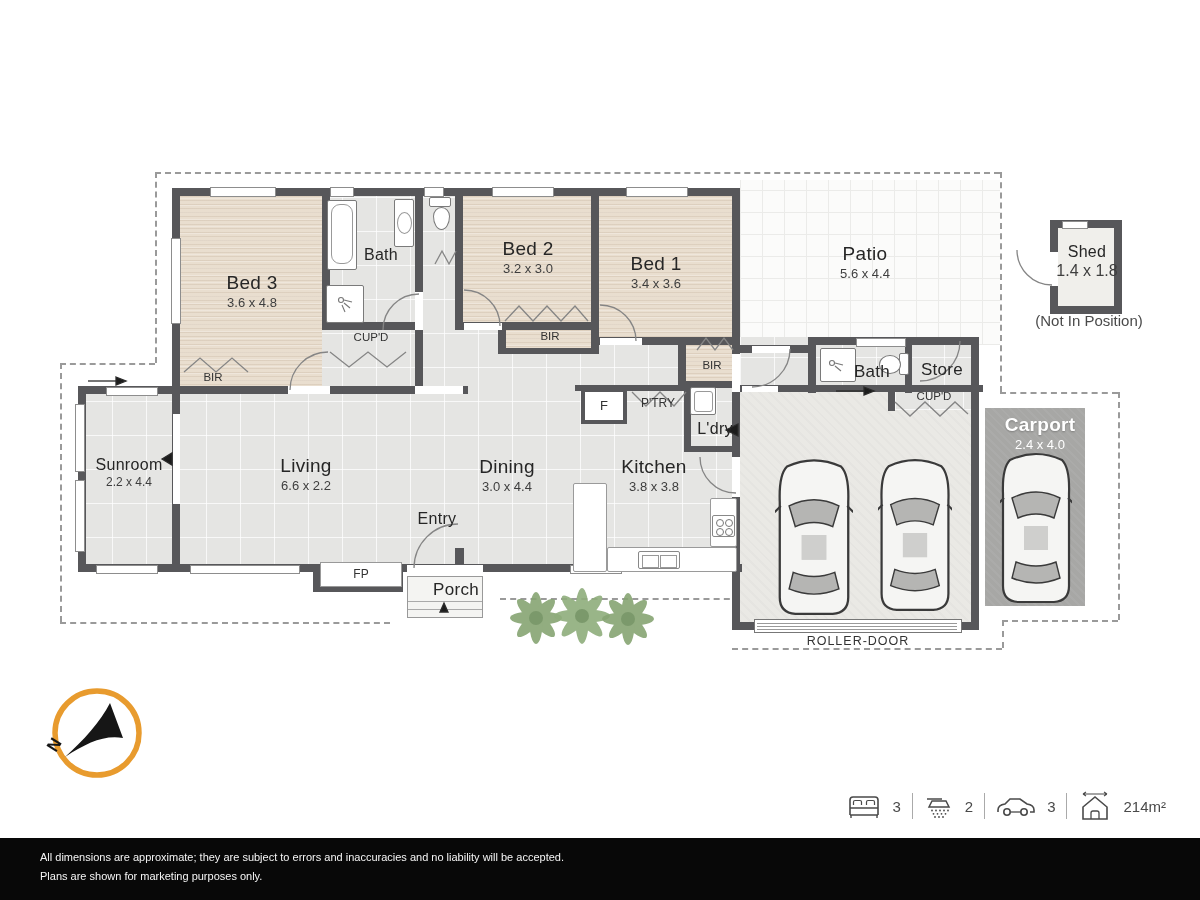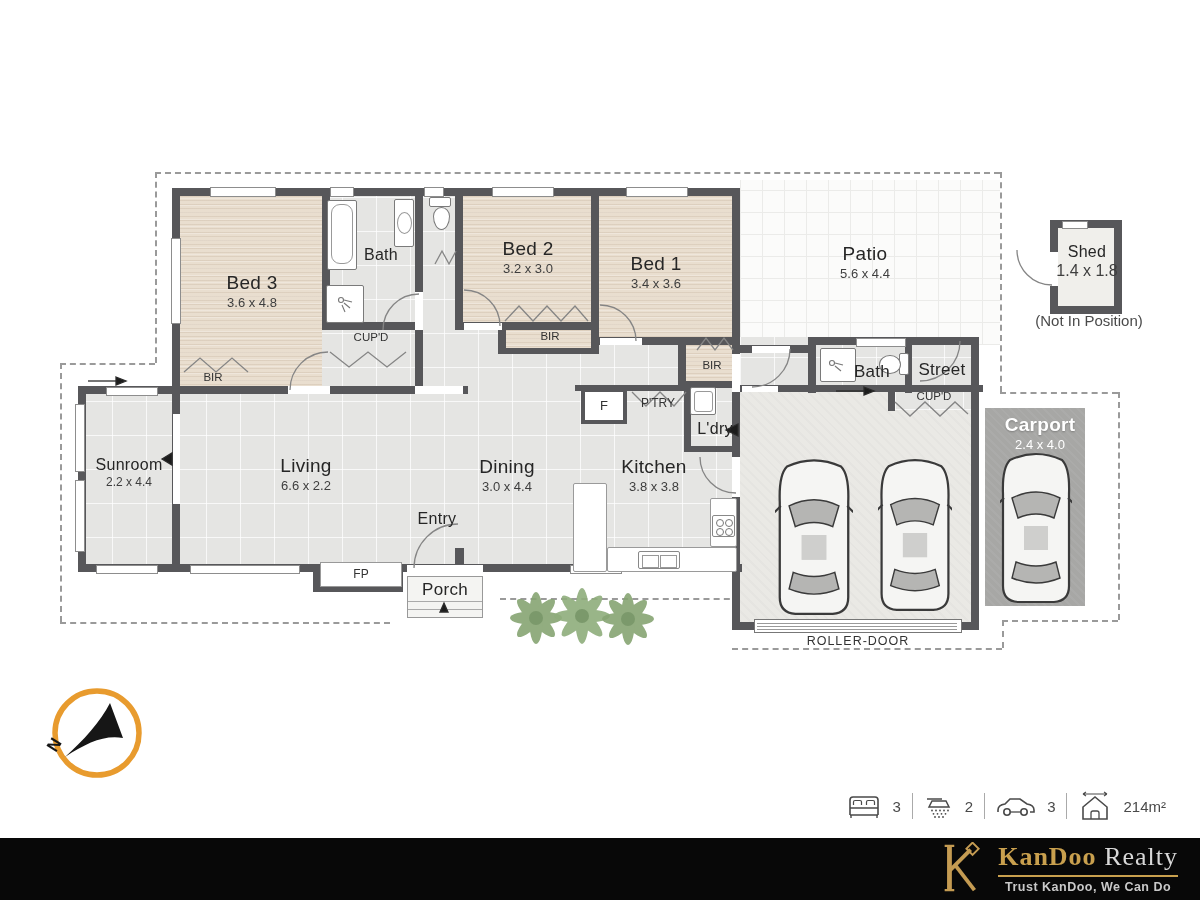--- a/index.html
+++ b/index.html
@@ -314,31 +314,31 @@
     <div class="nm">Dining</div>
     <div class="dm">3.0 x 4.4</div>
   </div>
   <div class="rlabel" style="left:654px;top:456px">
     <div class="nm">Kitchen</div>
     <div class="dm">3.8 x 3.8</div>
   </div>
   <div class="rlabel sm" style="left:437px;top:510px">
     <div class="nm">Entry</div>
   </div>
-  <div class="rlabel sm" style="left:445px;top:580px">
+  <div class="rlabel sm" style="left:456px;top:580px">
     <div class="nm" style="font-size:17px">Porch</div>
   </div>
   <div class="rlabel sm" style="left:715px;top:420px">
     <div class="nm">L'dry</div>
   </div>
   <div class="rlabel sm" style="left:872px;top:362px">
     <div class="nm" style="font-size:17px">Bath</div>
   </div>
   <div class="rlabel sm" style="left:942px;top:360px">
-    <div class="nm" style="font-size:17px">Street</div>
+    <div class="nm" style="font-size:17px">Store</div>
   </div>
   <div class="rlabel white-l" style="left:1040px;top:414px">
     <div class="nm">Carport</div>
     <div class="dm">2.4 x 4.0</div>
   </div>
 
   <div class="xs" style="left:213px;top:371px">BIR</div>
   <div class="xs" style="left:550px;top:330px">BIR</div>
   <div class="xs" style="left:712px;top:359px">BIR</div>
   <div class="xs" style="left:371px;top:331px">CUP'D</div>
@@ -394,34 +394,18 @@
     <svg width="34" height="30" viewBox="0 0 34 30" fill="none" stroke="#4a4a4a" stroke-width="1.6">
       <path d="M5,3 H29 M5,3 l3,-2 M5,3 l3,2 M29,3 l-3,-2 M29,3 l-3,2" stroke-width="1.1"></path>
       <path d="M5,16 L17,6 L29,16 V28 H5 Z"></path>
       <path d="M13,28 v-6 q0,-2 2,-2 h4 q2,0 2,2 v6" stroke-width="1.3"></path>
     </svg>
     <span class="val">214m²</span>
   </div>
 
   <div class="footer">
     <div class="disc">
+      <div>All dimensions are approximate; they are subject to errors and inaccuracies and no liability will be accepted.</div>
+      <div>Plans are shown for marketing purposes only.</div>
     </div>
-    <div class="logo">
-      <svg width="50" height="52" viewBox="0 0 52 54" fill="none" stroke="#C49B52">
-        <path d="M14,4 V50" stroke-width="5"></path>
-        <path d="M9,4 H19 M9,50 H19" stroke-width="2.5"></path>
-        <path d="M14,30 L36,8" stroke-width="4"></path>
-        <path d="M20,24 L40,50" stroke-width="4"></path>
-        <rect x="33.5" y="2.5" width="9" height="9" stroke-width="2" transform="rotate(45 38 7)"></rect>
-      </svg>
-      <div class="logo-text">
-        <div class="logo-title">
-          <span class="gold">KanDoo</span>
-          <span> </span>
-          <span class="silver">Realty</span>
-        </div>
-        <div class="logo-rule"></div>
-        <div class="logo-tag">Trust KanDoo, We Can Do</div>
-      </div>
-    </div>
   </div>
 
 </div>
 
 </body></html>

